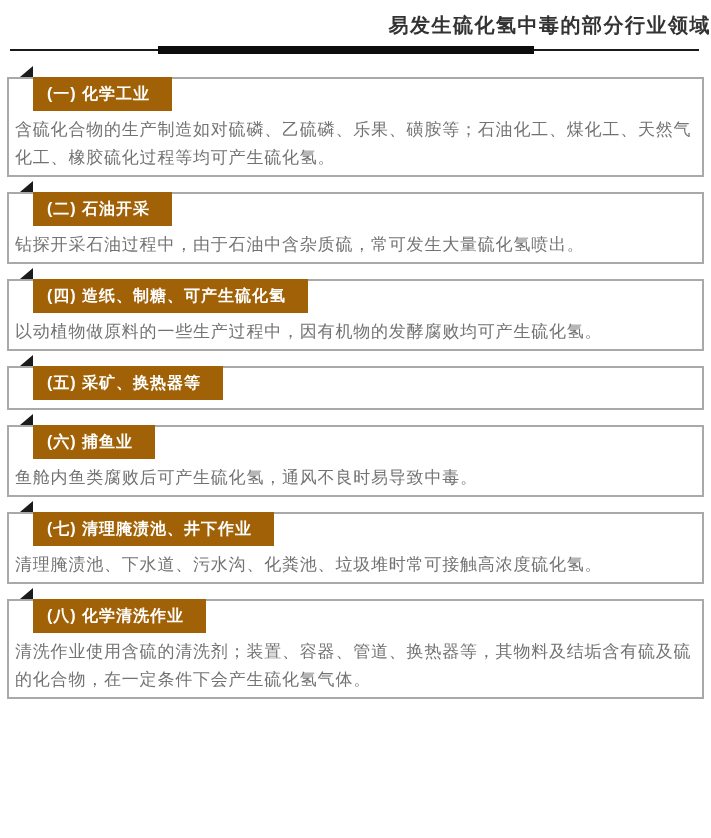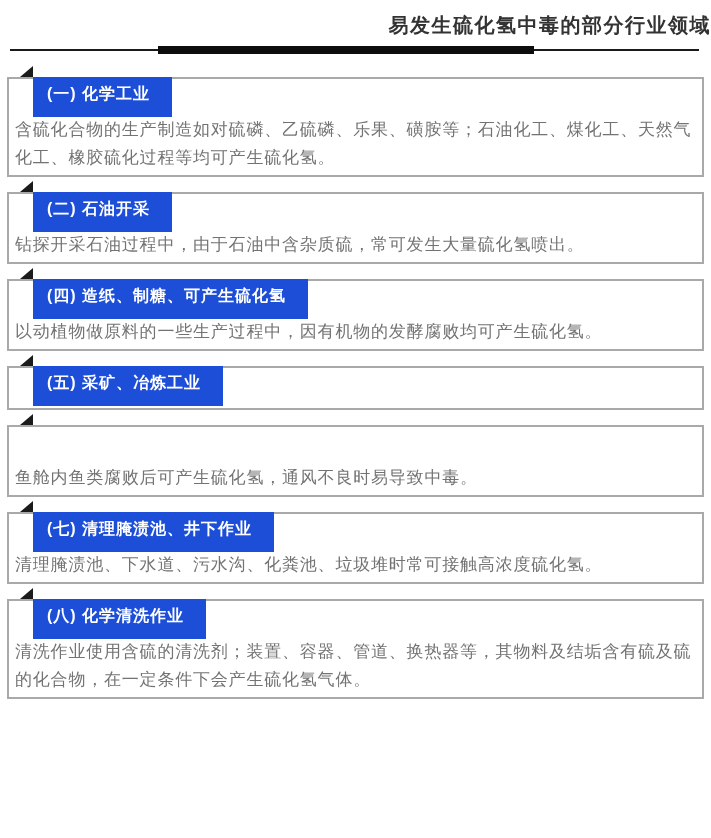--- a/index.html
+++ b/index.html
@@ -42,23 +42,23 @@
     position: relative;
     margin: 0 7px 15px 7px;
     border: 2px solid #a9a9a9;
     padding: 37px 8px 3px 6px;
     background: #ffffff;
   }
   .badge {
     position: absolute;
     top: -2px;
     left: 24px;
-    height: 40px;
+    height: 34px;
     line-height: 34px;
-    background: #1d4ed8;
+    background: #a16207;
     color: #ffffff;
     font-size: 16px;
     font-weight: bold;
     letter-spacing: 1px;
     padding: 0 22px 0 14px;
     white-space: nowrap;
   }
   .fold {
     position: absolute;
     top: -13px;
@@ -102,25 +102,26 @@
 
 
   <section class="card">
     <span class="fold"></span>
     <div class="badge">(四) 造纸、制糖、可产生硫化氢</div>
     <p class="card-body">以动植物做原料的一些生产过程中，因有机物的发酵腐败均可产生硫化氢。</p>
   </section>
 
   <section class="card">
     <span class="fold"></span>
-    <div class="badge">(五) 采矿、冶炼工业</div>
+    <div class="badge">(五) 采矿、换热器等</div>
   </section>
 
   <section class="card">
     <span class="fold"></span>
+    <div class="badge">(六) 捕鱼业</div>
     <p class="card-body">鱼舱内鱼类腐败后可产生硫化氢，通风不良时易导致中毒。</p>
   </section>
 
   <section class="card">
     <span class="fold"></span>
     <div class="badge">(七) 清理腌渍池、井下作业</div>
     <p class="card-body">清理腌渍池、下水道、污水沟、化粪池、垃圾堆时常可接触高浓度硫化氢。</p>
   </section>
 
   <section class="card">

